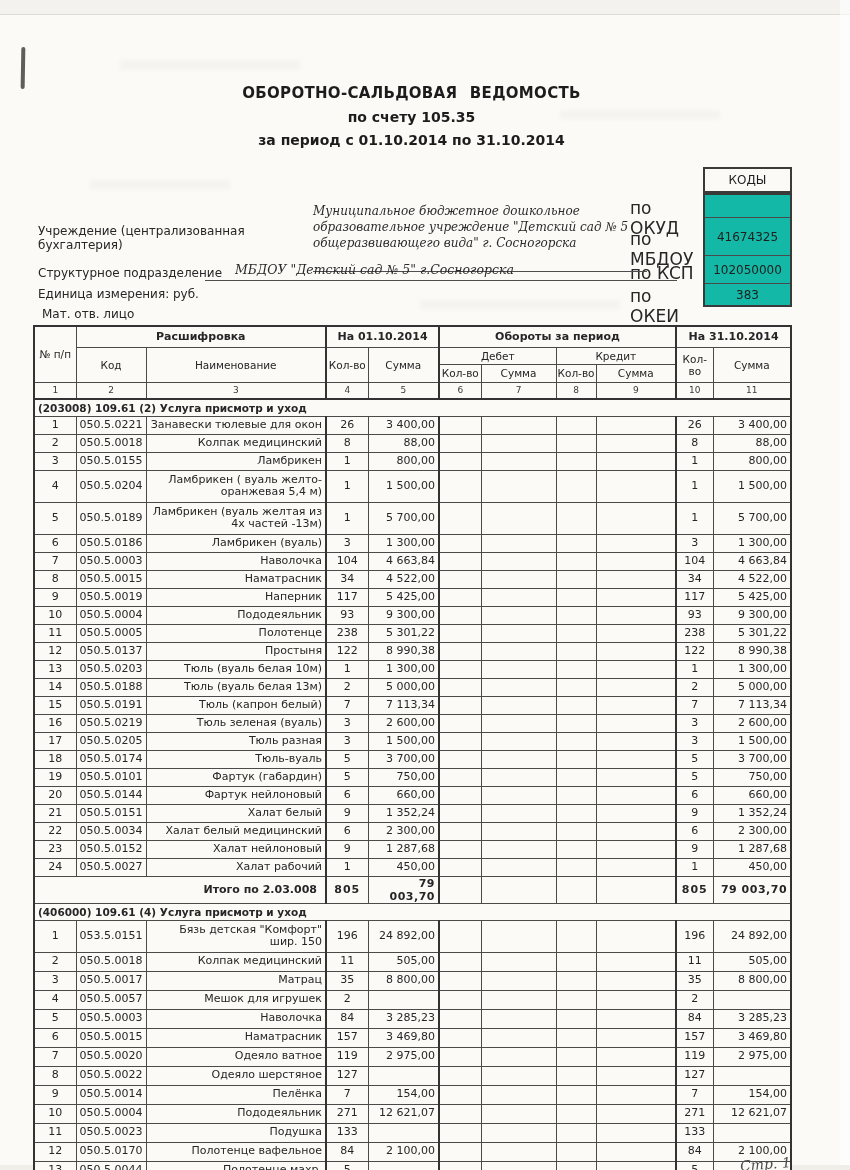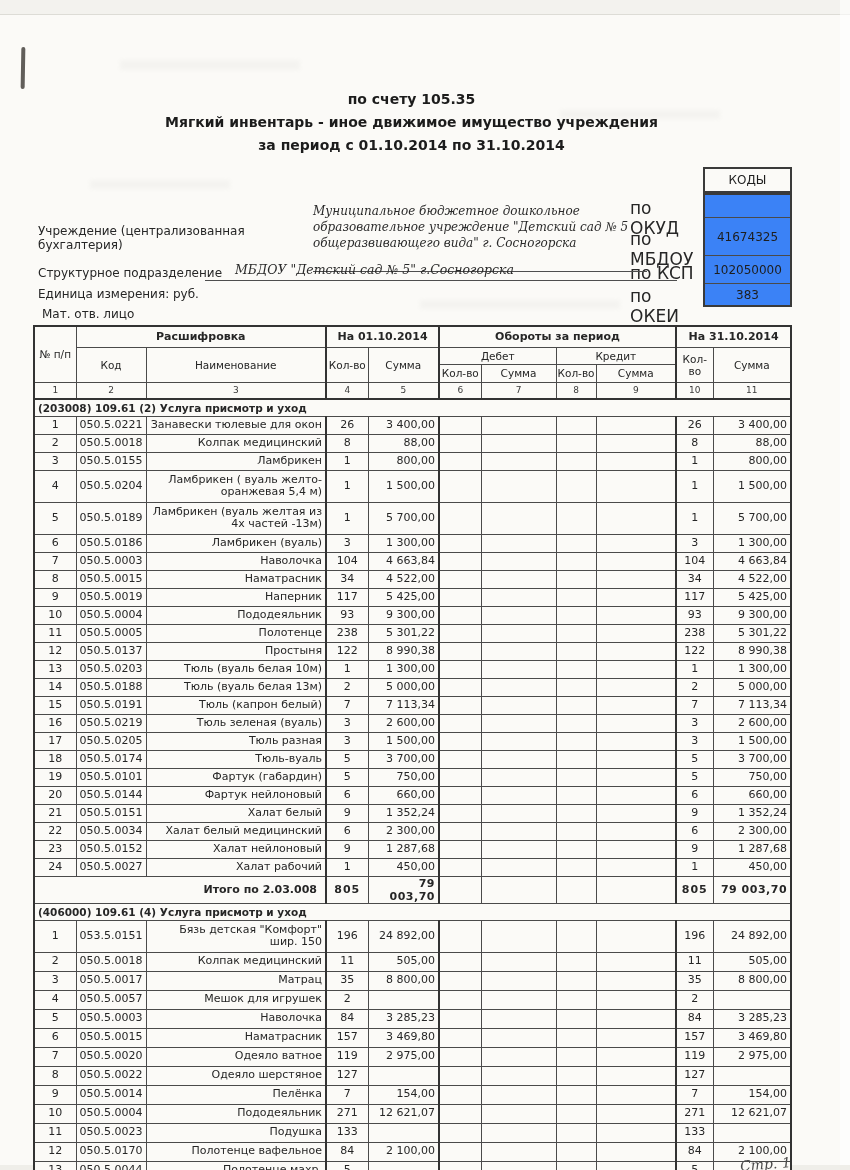--- a/index.html
+++ b/index.html
@@ -15,21 +15,21 @@
   
   .title-block{position:absolute;left:33px;top:84px;width:757px;text-align:center;font-weight:bold;color:#1c1c1c;}
   .title-1{font-size:15px;word-spacing:7px;letter-spacing:.3px;}
   .title-2{font-size:14px;margin-top:7px;}
   .title-3{font-size:14px;margin-top:7px;}
   .title-4{font-size:14px;margin-top:7px;}
 
   
   .codes-head{position:absolute;left:703px;top:167px;width:85px;height:22px;border:2px solid #3a3a3a;background:#fbfaf7;
               display:flex;align-items:center;justify-content:center;font-size:12px;color:#1e1e1e;}
-  .codes-stack{position:absolute;left:703px;top:193px;width:85px;border:2px solid #3a3a3a;background:#3b82f6;}
+  .codes-stack{position:absolute;left:703px;top:193px;width:85px;border:2px solid #3a3a3a;background:#14b8a6;}
   .codes-cell{display:flex;align-items:center;justify-content:center;font-size:12px;border-bottom:1px solid #4a4a4a;color:#1e1e1e;}
   .codes-cell:last-child{border-bottom:none;}
   .cc-okud{height:22px;} .cc-okpo{height:37px;} .cc-ksp{height:27px;} .cc-okei{height:21px;}
   .code-label{position:absolute;font-size:17px;color:#262626;width:70px;left:630px;}
   .lbl-okud{top:198px;} .lbl-okpo{top:229px;} .lbl-ksp{top:263px;} .lbl-okei{top:286px;}
 
   
   .info-label{position:absolute;font-size:12px;color:#262626;}
   .inst-label{left:38px;top:224px;width:270px;}
   .inst-value{position:absolute;left:313px;top:203px;width:334px;font-family:"DejaVu Serif","Liberation Serif",serif;
@@ -75,22 +75,22 @@
   <div class="top-band"></div>
   <div class="staple"></div>
   <div class="ghost" style="left:120px;top:60px;width:180px;height:10px;"></div>
   <div class="ghost" style="left:560px;top:110px;width:160px;height:9px;"></div>
   <div class="ghost" style="left:90px;top:180px;width:140px;height:9px;"></div>
   <div class="ghost" style="left:420px;top:300px;width:200px;height:9px;"></div>
   <div class="right-edge"></div>
   <div class="bottom-band"></div>
 
   <div class="title-block">
+    <div class="title-1">ОБОРОТНО-САЛЬДОВАЯ ВЕДОМОСТЬ</div>
     <div class="title-2">по счету 105.35</div>
-    <div class="title-3">Мягкий инвентарь - иное движимое имущество учреждения</div>
     <div class="title-4">за период с 01.10.2014 по 31.10.2014</div>
   </div>
 
   <div class="codes-head">КОДЫ</div>
   <div class="codes-stack">
     <div class="codes-cell cc-okud"></div>
     <div class="codes-cell cc-okpo">41674325</div>
     <div class="codes-cell cc-ksp">102050000</div>
     <div class="codes-cell cc-okei">383</div>
   </div>

